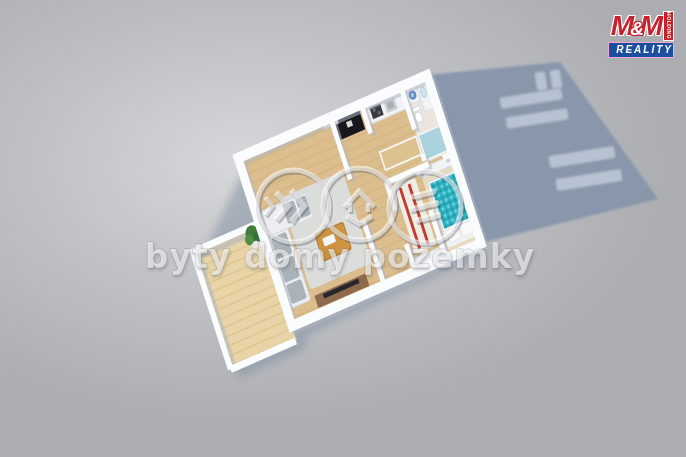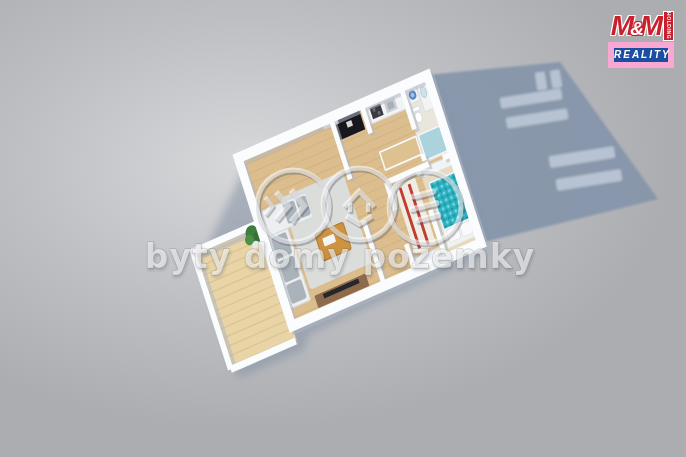--- a/index.html
+++ b/index.html
@@ -52,22 +52,22 @@
     font-size:19px;color:#fff;position:relative;z-index:2;margin:0 -1px;
     text-shadow:-1px -1px 0 var(--logo-red,#c8202c),1px -1px 0 var(--logo-red,#c8202c),
                 -1px 1px 0 var(--logo-red,#c8202c),1px 1px 0 var(--logo-red,#c8202c);
   }
   .logo-holding{
     width:11px;background:var(--logo-red,#c8202c);color:#fff;border:1px solid #fff;
     font-size:5px;font-weight:bold;letter-spacing:.6px;writing-mode:vertical-rl;
     display:flex;align-items:center;justify-content:center;box-sizing:border-box;
   }
   .logo-reality{
-    margin-top:1px;background:var(--logo-blue,#1b4da1);border:6px solid #f9a8d4;color:#fff;
-    font-weight:bold;font-style:italic;font-size:10px;letter-spacing:2px;text-align:center;
+    margin-top:1px;background:var(--logo-blue,#1b4da1);border:1px solid #f9a8d4;color:#fff;
+    font-weight:bold;font-style:italic;font-size:10px;letter-spacing:2px;text-align:right;
     padding:1px 0 2px;
   }
 </style>
 </head>
 <body>
 
 <svg width="686" height="457" viewBox="0 0 686 457">
   <defs>
     <filter id="blur4" x="-25%" y="-25%" width="150%" height="150%">
       <feGaussianBlur stdDeviation="4"></feGaussianBlur>

